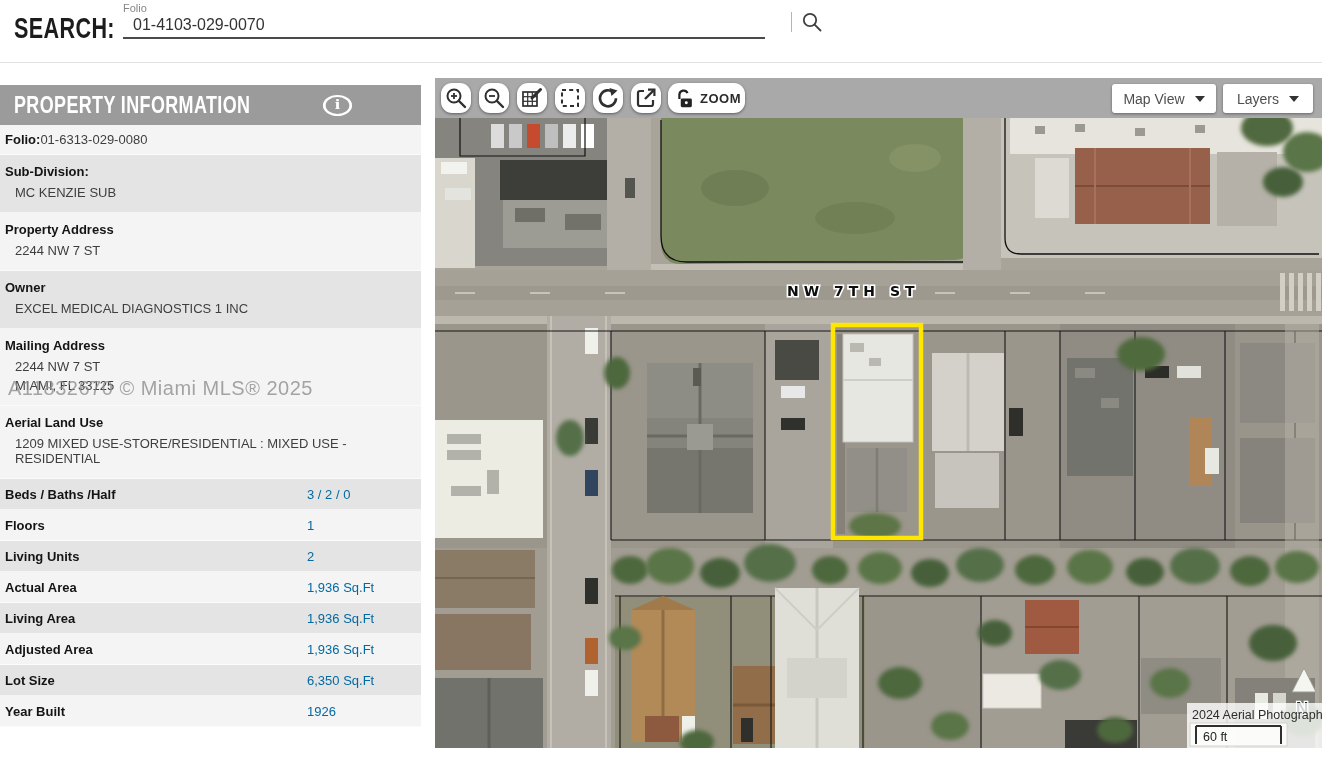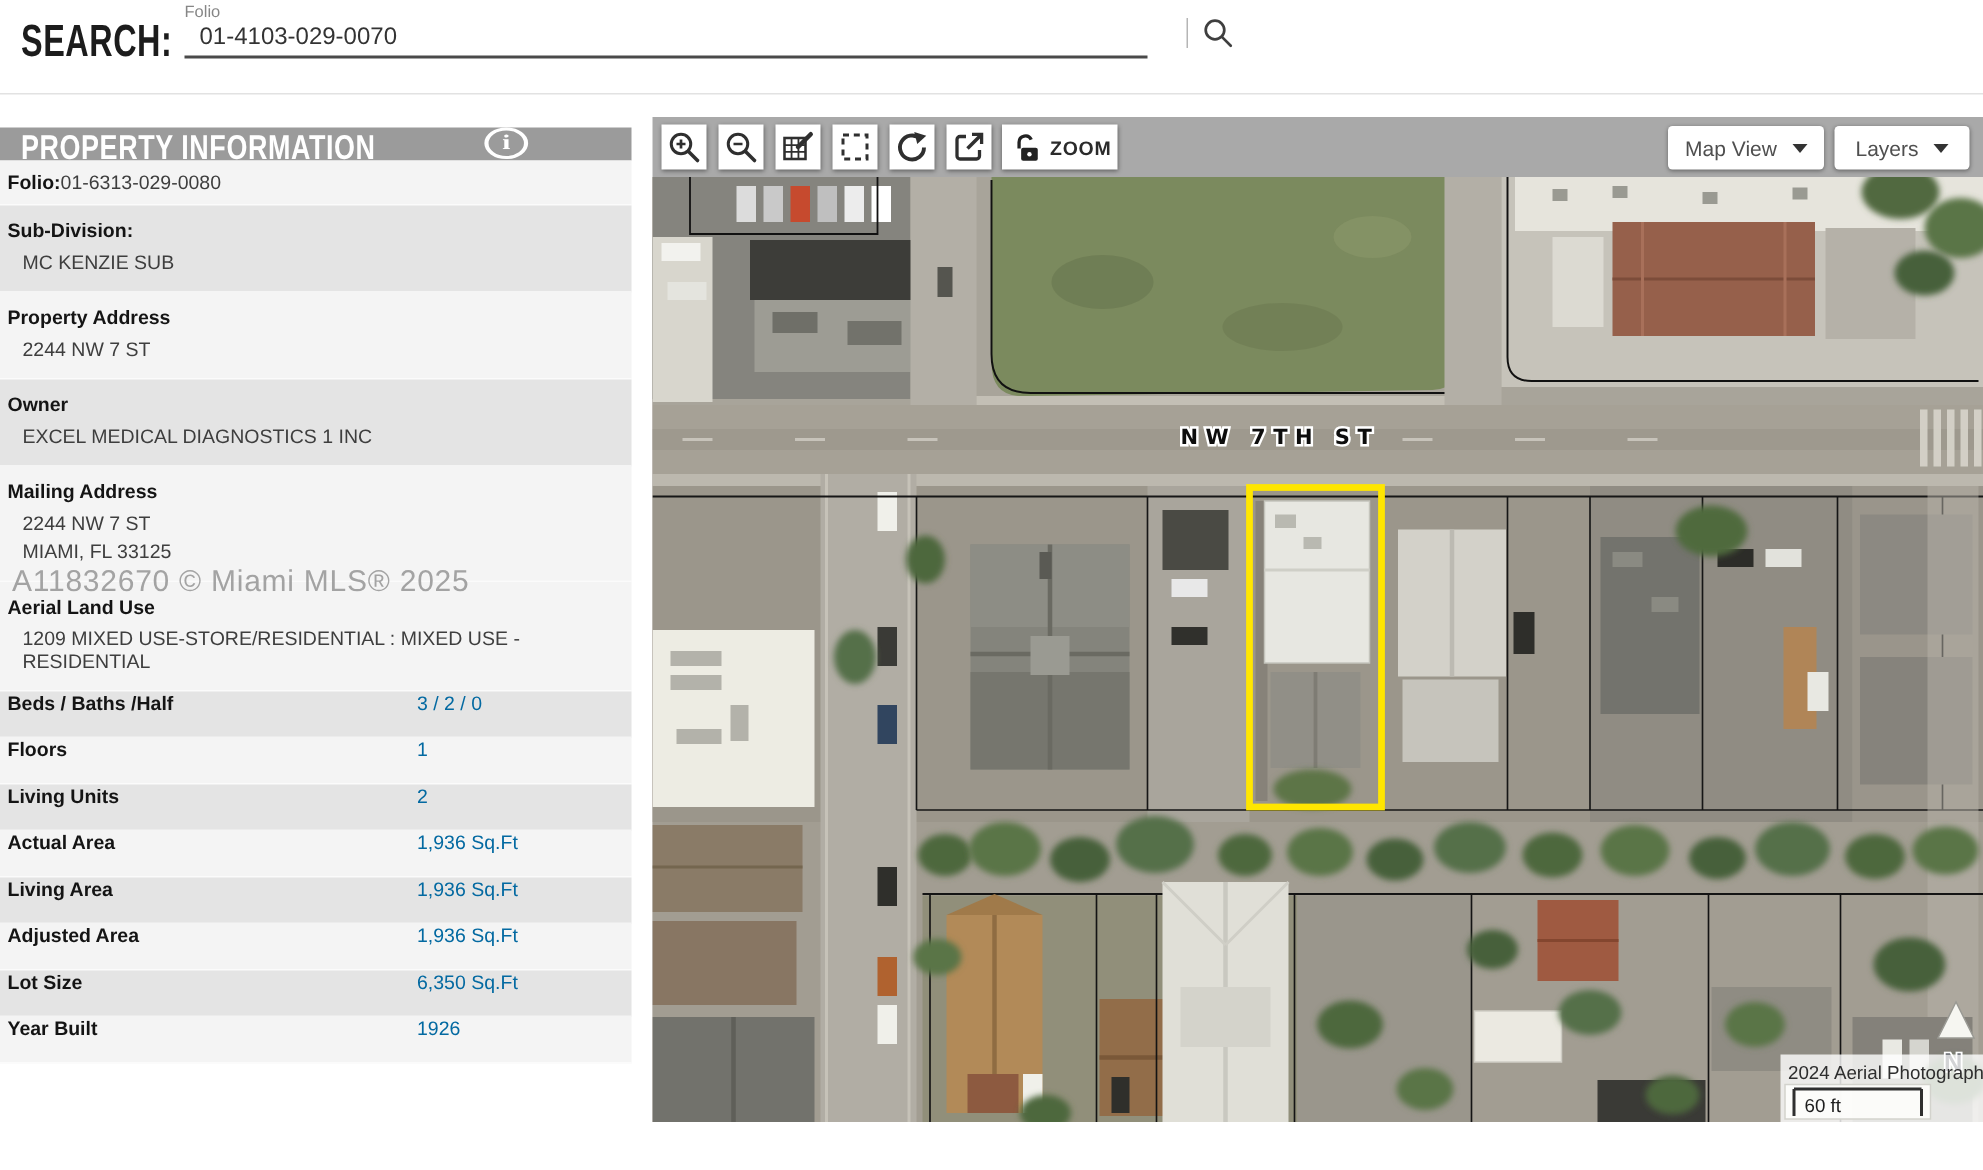--- a/index.html
+++ b/index.html
@@ -17,45 +17,45 @@
   .search-field .flabel { font-size:11px; color:#868686; }
   .search-field input {
     width:100%; border:none; border-bottom:2px solid #4a4a4a; outline:none;
     font-family:"Liberation Sans",sans-serif; font-size:16px; color:#333; padding:2px 0 3px 10px; background:transparent;
   }
   .search-sep { position:absolute; left:791px; top:12px; width:1px; height:20px; background:#b5b5b5; }
   .search-go { position:absolute; left:799px; top:10px; width:26px; height:26px; cursor:pointer; background:none; border:none; }
 
   
   .panel { position:absolute; left:0; top:85px; width:421px; }
-  .panel-header { height:22px; background:#9b9b9b; color:#fff; display:flex; align-items:flex-start; padding-left:14px; }
+  .panel-header { height:40px; background:#9b9b9b; color:#fff; display:flex; align-items:center; padding-left:14px; }
   .panel-header .ptitle { font-size:23px; font-weight:bold; letter-spacing:.5px; }
   .info-badge { width:21px; height:21px; border:2px solid #fff; border-radius:50%; display:inline-flex;
     align-items:center; justify-content:center; font-family:"Liberation Serif",serif; font-weight:bold;
     font-size:14px; color:#fff; margin-left:10px; transform:scaleX(1.39); }
   .prow { border-bottom:1px solid rgba(255,255,255,.6); }
   .prow.light { background:#f4f4f4; }
   .prow.dark  { background:#e4e4e4; }
   .prow .plabel { font-size:13px; font-weight:bold; color:#141414; }
   .prow .pvalue { font-size:13px; color:#3e3e3e; }
   .prow.inline { height:30px; display:flex; align-items:center; padding:0 5px; }
   .prow.stacked { padding:9px 5px 12px 5px; }
   .prow.stacked .pvalue { margin:6px 0 0 10px; }
   .prow.stacked .pvalue2 { font-size:13px; color:#3e3e3e; margin:4px 0 0 10px; }
-  .prow.twocol { height:31px; display:flex; align-items:flex-start; padding:0 5px; }
+  .prow.twocol { height:31px; display:flex; align-items:center; padding:0 5px;gap:29px; }
   .prow.twocol .plabel { flex:0 0 273px; }
   .prow.twocol .pvalue { color:#0369a1; }
 
   .watermark { position:absolute; left:8px; top:377px; font-size:20px; color:#8f8f8f; opacity:.8; letter-spacing:.5px; z-index:5; pointer-events:none; }
 
   
   .map-area { position:absolute; left:435px; top:78px; width:887px; height:670px; }
   .map-band { position:absolute; left:0; top:0; width:887px; height:40px; background:#a9a9a9; }
   .tool-btn {
-    position:absolute; top:5px; height:30px; width:30px; background:#fff; border:none; border-radius:0;
+    position:absolute; top:5px; height:30px; width:30px; background:#fff; border:none; border-radius:11px;
     box-shadow:0 1px 3px rgba(0,0,0,.45); cursor:pointer; display:flex; align-items:center; justify-content:center; padding:0;
   }
   .tool-btn svg { display:block; }
   .tool-btn.wide { width:77px; gap:4px; font-size:13px; font-weight:bold; color:#2b2b2b; letter-spacing:.5px; }
   .dd-btn {
     position:absolute; top:6px; height:29px; background:#fff; border:none; border-radius:3px;
     box-shadow:0 1px 3px rgba(0,0,0,.4); cursor:pointer; display:flex; align-items:center; justify-content:center;
     gap:10px; font-family:"Liberation Sans",sans-serif; font-size:14px; color:#4f4f4f;
   }
   .caret-down { width:0; height:0; border-left:5px solid transparent; border-right:5px solid transparent; border-top:6px solid #333; }

